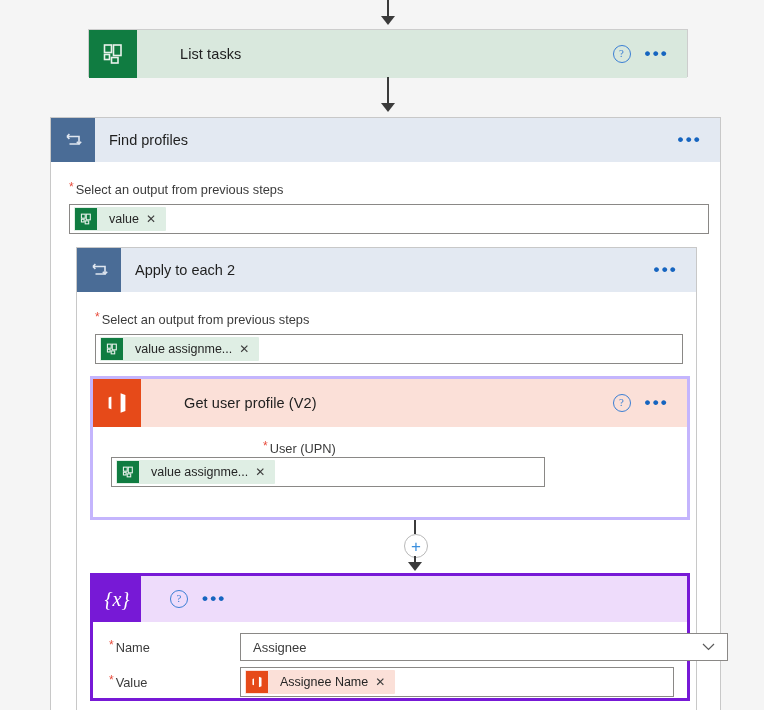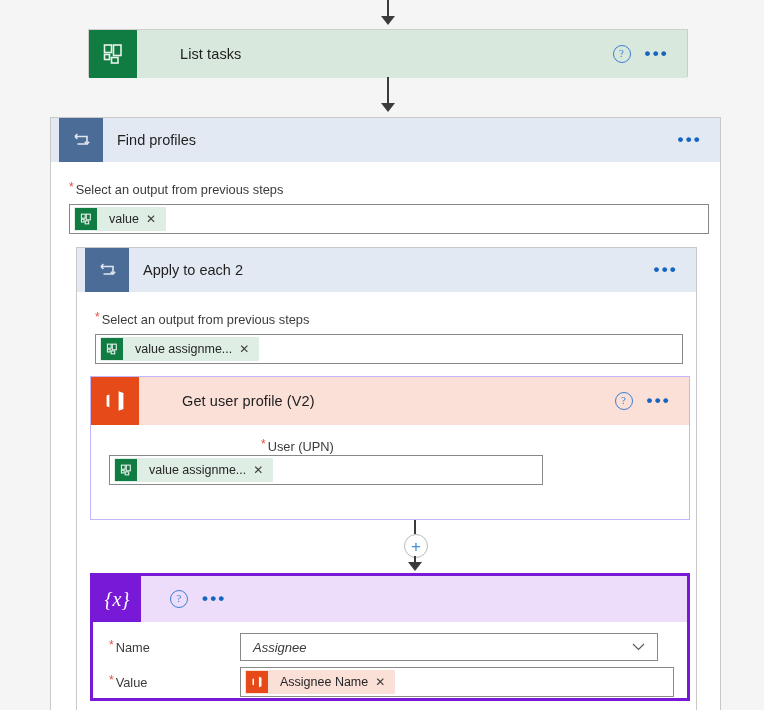--- a/index.html
+++ b/index.html
@@ -163,21 +163,20 @@
   .scope {
     position: absolute;
     background: #ffffff;
     border: 1px solid #c8c8c8;
     box-sizing: border-box;
   }
   .scope-head {
     display: flex;
     align-items: center;
     height: 44px;
-    padding-left: 8px;
   }
   .scope-ico {
     width: 44px; height: 44px;
     flex: 0 0 44px;
     background: #4a6c96;
     display: flex; align-items: center; justify-content: center;
   }
   .scope-title {
     font-size: 14.5px;
     color: #1f1f1f;
@@ -295,21 +294,21 @@
                   <rect x="11.5" y="16.5" width="6.5" height="5.5"></rect>
                 </g>
               </svg>
             </span>
             <span class="token-label">value assignme...</span>
             <span class="token-x">✕</span>
           </span>
         </div>
       </div>
 
-      <div class="card" style="left:13px; top:128px; width:600px; height:144px; border:1px solid #c4b5fd;">
+      <div class="card" style="left:13px; top:128px; width:600px; height:144px; border:3px solid #c4b5fd;">
         <div class="card-head" style="background:#fbe0d8;">
           <div class="card-icon" style="background:#e64a19;">
             <svg width="26" height="26" viewBox="0 0 26 26" aria-hidden="true">
               <path d="M16.6 3.2 L7.4 6.6 V19.2 L4.6 18.2 V7.6 L16.6 3.2 L21.4 5.1 V20.9 L16.6 22.8 Z" fill="#ffffff"></path>
             </svg>
           </div>
           <div class="card-title">Get user profile (V2)</div>
           <div class="head-actions">
             <div class="help-icon">?</div>
             <div class="ellipsis">•••</div>
@@ -353,21 +352,21 @@
           <div class="head-actions">
             <div class="help-icon">?</div>
             <div class="ellipsis">•••</div>
           </div>
         </div>
 
         <div style="position:absolute; left:16px; top:57px; display:flex; align-items:center;">
           <div style="width:131px;">
             <span class="req-star">*</span><span class="field-label">Name</span>
           </div>
-          <div class="input-box" style="width:418px; height:28px;font-style:italic;">
+          <div class="input-box" style="width:488px; height:28px;">
             <span class="plain-text">Assignee</span>
             <svg class="chevron-dn" width="13" height="8" viewBox="0 0 13 8" aria-hidden="true">
               <path d="M1 1 L6.5 6.5 L12 1" fill="none" stroke="#5b5b5b" stroke-width="1.2"></path>
             </svg>
           </div>
         </div>
 
         <div style="position:absolute; left:16px; top:91px; display:flex; align-items:center;">
           <div style="width:131px;">
             <span class="req-star">*</span><span class="field-label">Value</span>

